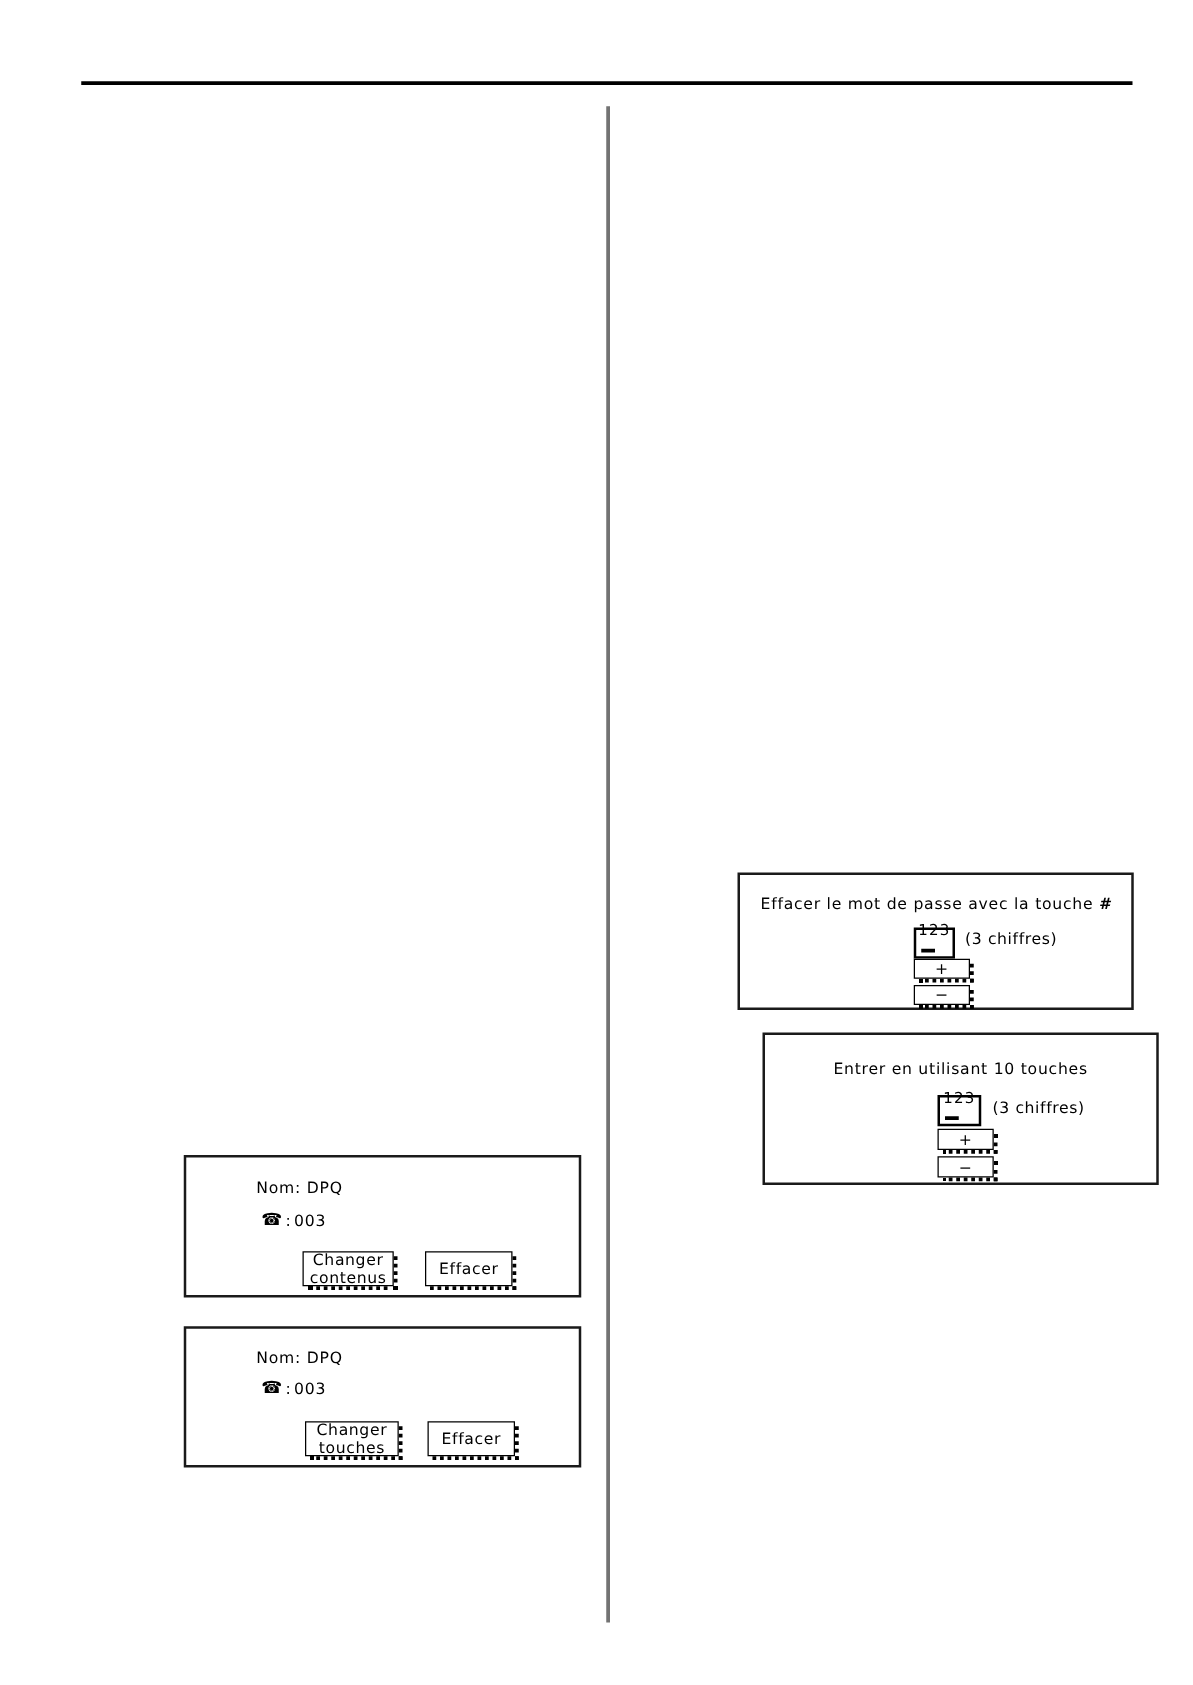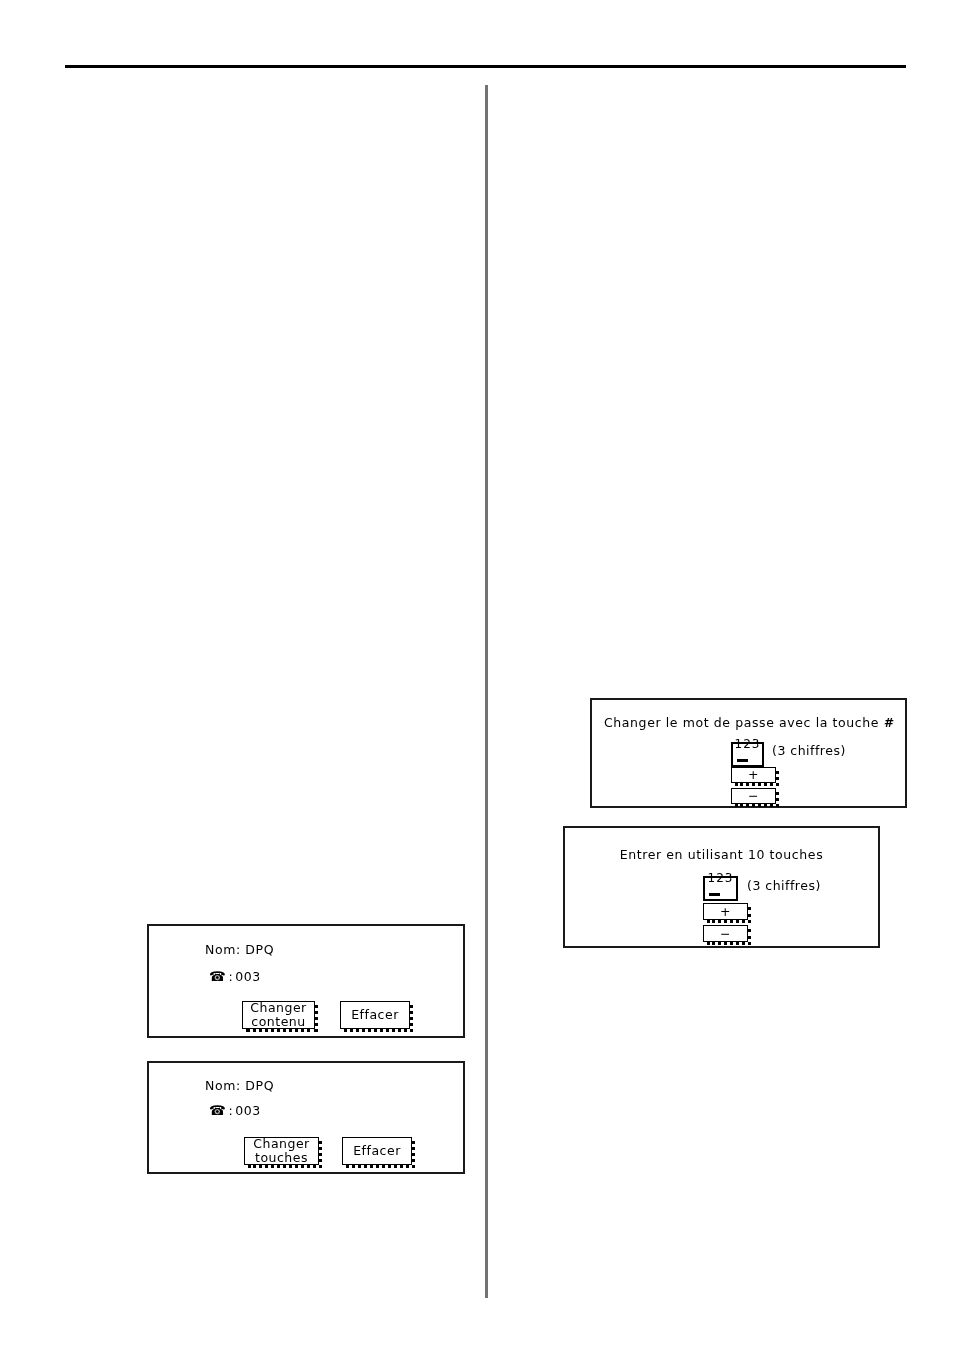--- a/index.html
+++ b/index.html
@@ -153,21 +153,21 @@
   <div class="lcd-line" style="left:56px; top:16px;">Nom: DPQ</div>
 
   <div class="phone-row" style="left:60px; top:43px;">
     <span class="phone-glyph">☎</span>
     <span>: </span>
     <span>003</span>
   </div>
 
   <div class="lcd-btn" style="left:93px; top:75px; width:73px; height:28px;">
     <span class="btn-line">Changer</span>
-    <span class="btn-line">contenu</span>
+    <span class="btn-line">contenus</span>
   </div>
 
   <div class="lcd-btn" style="left:191px; top:75px; width:70px; height:28px;">
     <span class="btn-line">Effacer</span>
   </div>
 </div>
 
 <div class="lcd-panel" style="left:147px; top:1061px; width:318px; height:113px;">
 
   <div class="lcd-line" style="left:56px; top:15px;">Nom: DPQ</div>
@@ -184,40 +184,40 @@
   </div>
 
   <div class="lcd-btn" style="left:193px; top:74px; width:70px; height:28px;">
     <span class="btn-line">Effacer</span>
   </div>
 </div>
 
 <div class="lcd-panel" style="left:590px; top:698px; width:317px; height:110px;">
 
   <div class="lcd-line centered" style="top:15px;">
-    <span>Changer le mot de passe avec la touche </span><span class="hash-key">#</span>
+    <span>Effacer le mot de passe avec la touche </span><span class="hash-key">#</span>
   </div>
 
   <div class="num-field" style="left:139px; top:42px; width:33px; height:19px;">
     <span>123</span>
     <span class="cursor-bar"></span>
   </div>
 
   <div class="field-note" style="left:180px; top:43px;">(3 chiffres)</div>
 
   <div class="lcd-btn" style="left:139px; top:67px; width:45px; height:16px;">
     <span class="btn-line">+</span>
   </div>
 
   <div class="lcd-btn" style="left:139px; top:88px; width:45px; height:16px;">
     <span class="btn-line">−</span>
   </div>
 </div>
 
-<div class="lcd-panel" style="left:563px; top:826px; width:317px; height:122px;">
+<div class="lcd-panel" style="left:610px; top:826px; width:317px; height:122px;">
 
   <div class="lcd-line centered" style="top:19px;">
     <span>Entrer en utilisant 10 touches</span>
   </div>
 
   <div class="num-field" style="left:138px; top:48px; width:35px; height:21px;">
     <span>123</span>
     <span class="cursor-bar"></span>
   </div>
 

